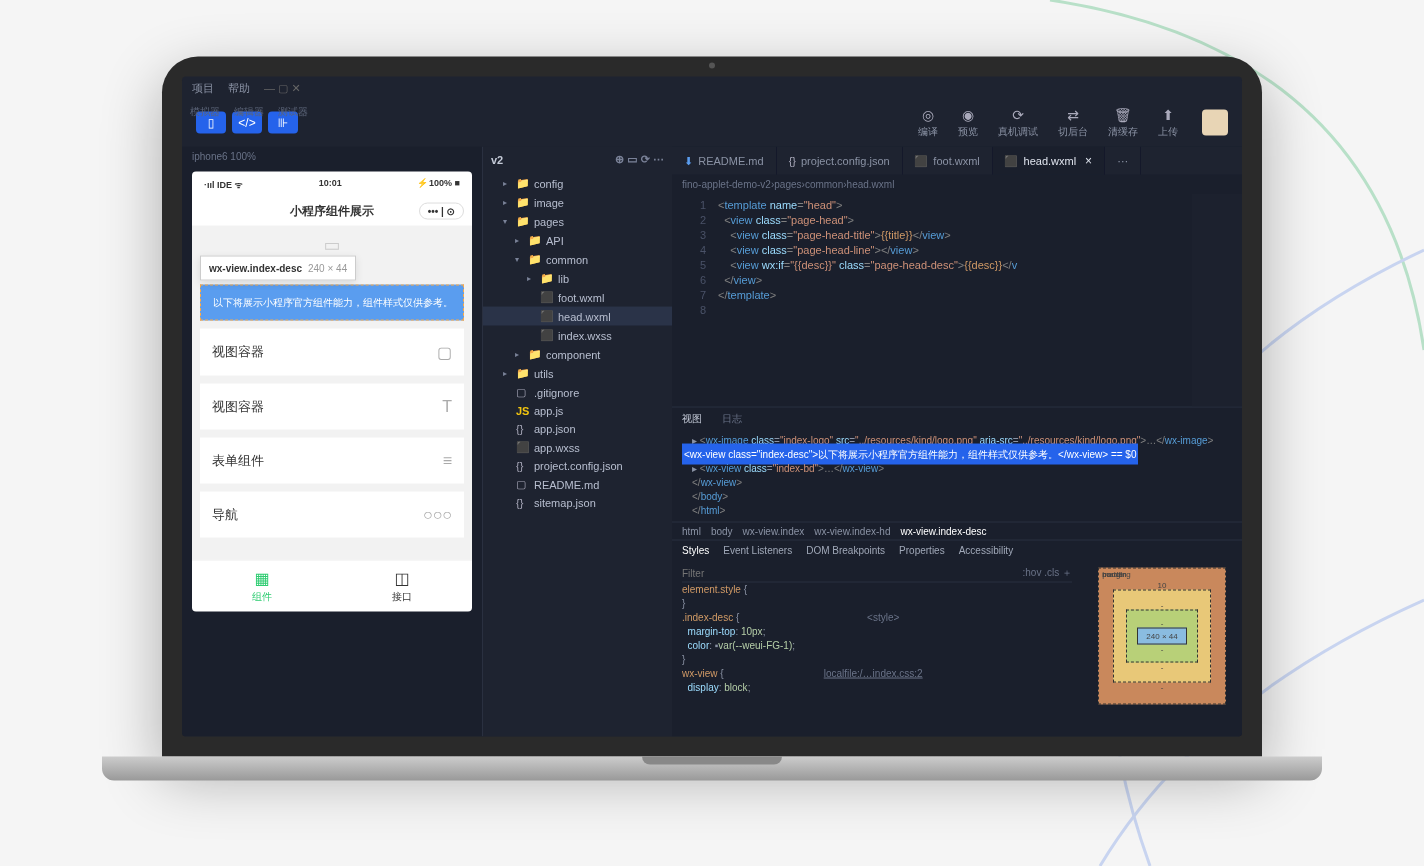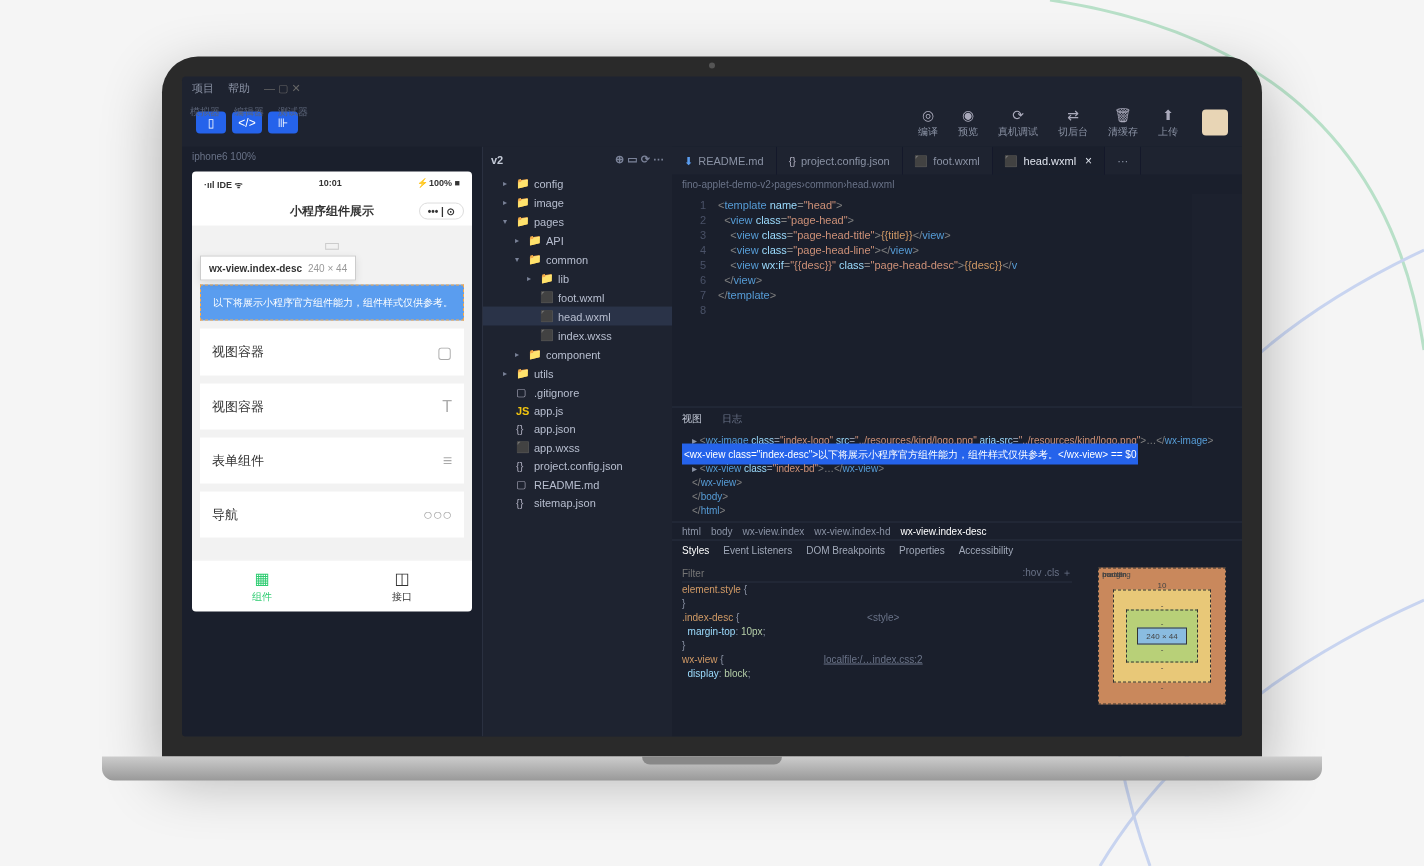--- a/index.html
+++ b/index.html
@@ -384,20 +384,21 @@
       <div class="style-rules">
         <div class="filter-row">
           <input placeholder="Filter" style="">
           <span>:hov .cls</span>&nbsp;<span>＋</span>
         </div>
         <div id="rules">
                     <div style="white-space:pre"><span class="sel">element.style</span> {</div>
                     <div style="white-space:pre">}</div>
                     <div style="white-space:pre"><span class="sel">.index-desc</span> {                                              <span style="color:#6a7388">&lt;style&gt;</span></div>
                     <div style="white-space:pre">  <span class="prop">margin-top</span>: <span class="val">10px</span>;</div>
+                    <div style="white-space:pre">  <span class="prop">color</span>: ▪<span class="val">var(--weui-FG-1)</span>;</div>
                     <div style="white-space:pre">}</div>
                     <div style="white-space:pre"><span class="sel">wx-view</span> {                                    <span style="color:#6a7388;text-decoration:underline">localfile:/…index.css:2</span></div>
                     <div style="white-space:pre">  <span class="prop">display</span>: <span class="val">block</span>;</div>
                   </div>
       </div>
       <div class="box-model">
         <div class="bm-margin">
                     <span class="bm-label">margin</span>
           <div style="text-align:center;font-size:8px">10</div>
           <div class="bm-border">

